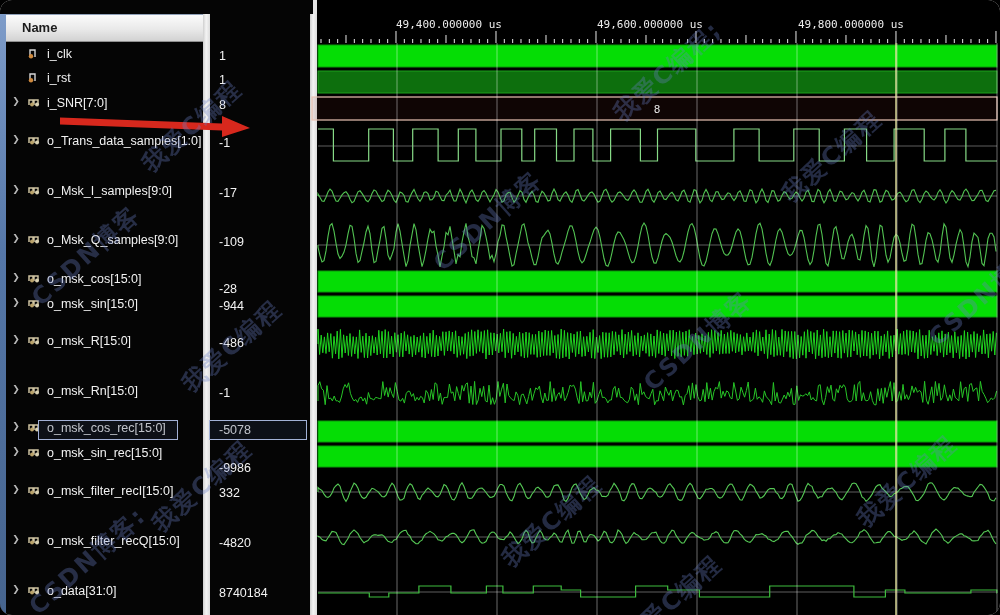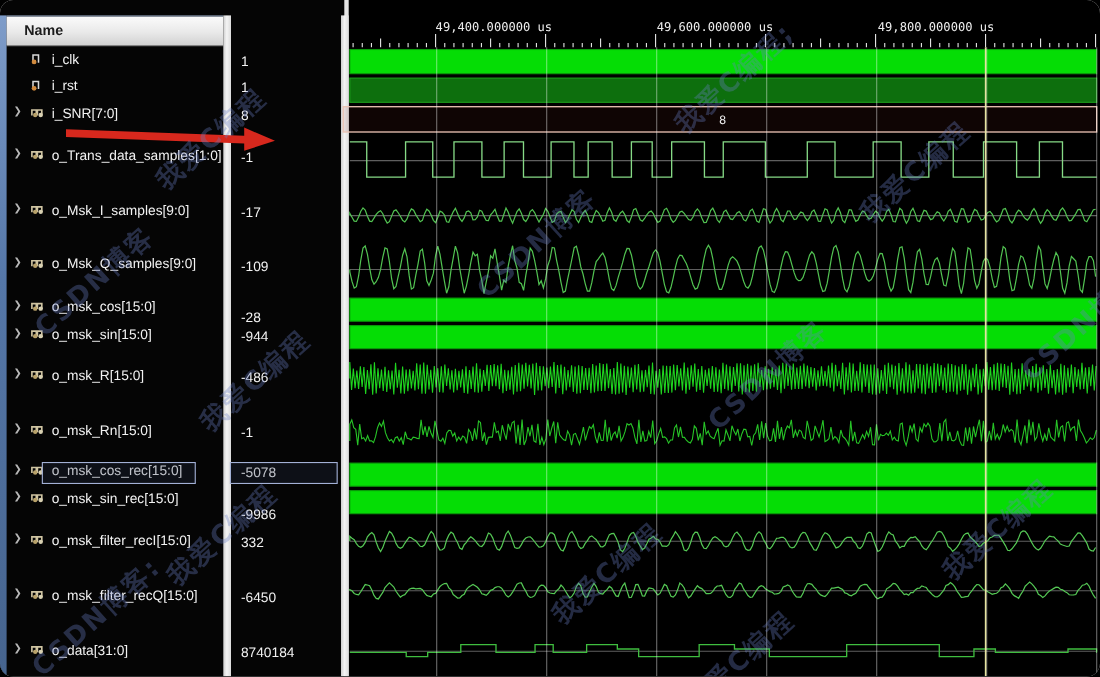--- a/index.html
+++ b/index.html
@@ -178,21 +178,21 @@
         <div class="sig-val" style="top: 484px;">332</div>
         <div class="sig-row" style="top: 534px;">
           <span class="chev">❯</span>
           <svg class="sig-icon" viewBox="0 0 15 12">
             <path d="M1 9 L1 4 L5 4 L5 9 M6 9 L6 4 L10 4 L10 9" fill="none" stroke="#cfc4a2" stroke-width="1.5"></path>
             <circle cx="4" cy="8.6" r="2" fill="#b9a26a"></circle>
             <circle cx="9" cy="8.6" r="2" fill="#d8d0b2"></circle>
           </svg>
           <span>o_msk_filter_recQ[15:0]</span>
         </div>
-        <div class="sig-val" style="top: 534px;">-6450</div>
+        <div class="sig-val" style="top: 534px;">-4820</div>
         <div class="sig-row" style="top: 584px;">
           <span class="chev">❯</span>
           <svg class="sig-icon" viewBox="0 0 15 12">
             <path d="M1 9 L1 4 L5 4 L5 9 M6 9 L6 4 L10 4 L10 9" fill="none" stroke="#cfc4a2" stroke-width="1.5"></path>
             <circle cx="4" cy="8.6" r="2" fill="#b9a26a"></circle>
             <circle cx="9" cy="8.6" r="2" fill="#d8d0b2"></circle>
           </svg>
           <span>o_data[31:0]</span>
         </div>
         <div class="sig-val" style="top: 584px;">8740184</div>

